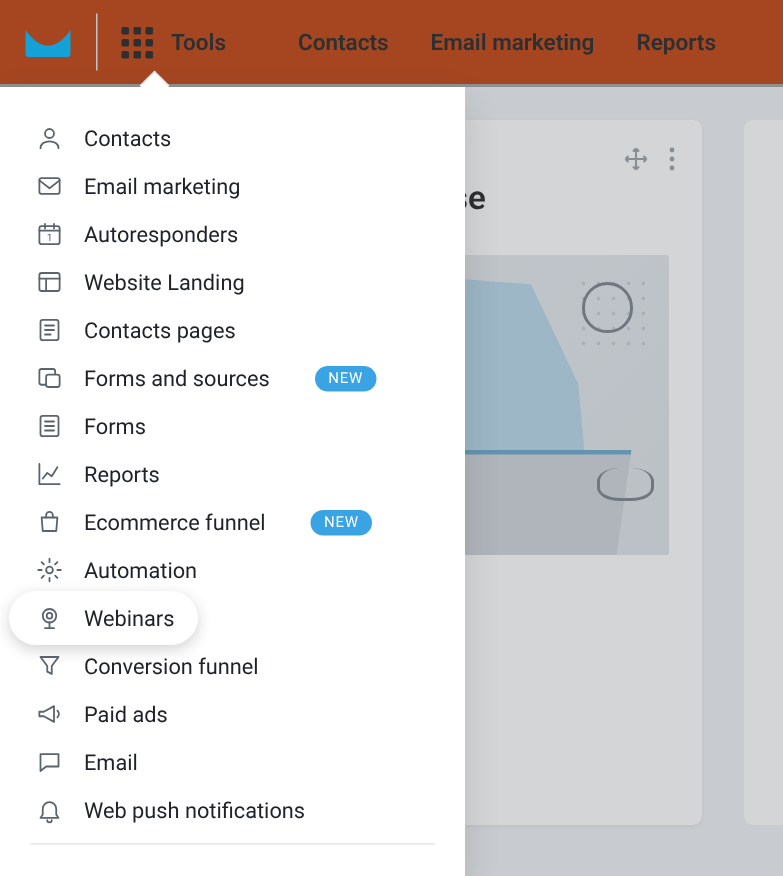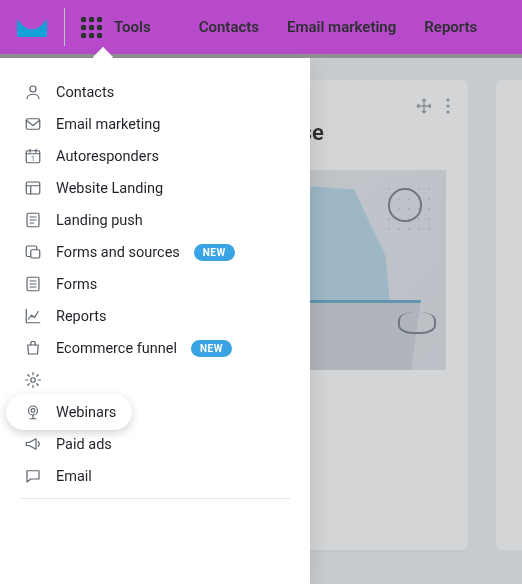--- a/index.html
+++ b/index.html
@@ -6,26 +6,26 @@
   body {
     font-family: -apple-system, BlinkMacSystemFont, "Segoe UI", Roboto, sans-serif;
     background: #f0f2f4;
     width: 522px;
     height: 584px;
     overflow: hidden;
     position: relative;
   }
   .topbar {
     height: 58px;
-    background: #d946ef;
+    background: #c2410c;
     display: flex;
     align-items: center;
     padding: 0 16px;
     gap: 0;
-    border-bottom: 4px solid #a3a3a3;
+    border-bottom: 2px solid #a3a3a3;
     position: relative;
     z-index: 2;
   }
   .logo {
     width: 32px; height: 22px;
     color: #00baff;
   }
   .vdiv {
     width: 1px; height: 38px;
     background: #e5e7eb;
@@ -175,24 +175,24 @@
     position: relative;
   }
   .menu li .ico {
     width:18px; height:18px; color:#5b636c;
     display:flex; align-items:center; justify-content:center;
     flex-shrink:0;
   }
   .menu li .lbl { flex: 0 0 auto; }
   .badge {
     background:#3aa3e3; color:#fff;
-    font-size:10px; font-weight:700;
+    font-size:10px; font-weight:400;
     padding: 3px 9px; border-radius: 999px;
     letter-spacing:.5px;
-    margin-left: 0;
+    margin-left: 16px;
   }
   .menu li.highlight {
     position: relative;
   }
   .menu li.highlight::before {
     content:"";
     position:absolute;
     left:6px; right:178px; top:-2px; bottom:-2px;
     background:#fff;
     border-radius: 999px;
@@ -309,21 +309,21 @@
         </span>
         <span class="lbl">Website Landing</span>
       </li>
       <li>
         <span class="ico">
           <svg width="18" height="18" viewBox="0 0 24 24" stroke="#5b636c" stroke-width="1.6" fill="none" stroke-linecap="round" stroke-linejoin="round">
             <rect x="4" y="3" width="16" height="18" rx="2"></rect>
             <path d="M8 8h8M8 12h8M8 16h5"></path>
           </svg>
         </span>
-        <span class="lbl">Landing push</span>
+        <span class="lbl">Contacts pages</span>
       </li>
       <li>
         <span class="ico">
           <svg width="18" height="18" viewBox="0 0 24 24" stroke="#5b636c" stroke-width="1.6" fill="none" stroke-linecap="round" stroke-linejoin="round">
             <rect x="3" y="4" width="14" height="14" rx="2"></rect>
             <rect x="9" y="9" width="12" height="11" rx="2" fill="#fff"></rect>
           </svg>
         </span>
         <span class="lbl">Forms and sources</span>
         <span class="badge">NEW</span>
@@ -356,43 +356,61 @@
         <span class="lbl">Ecommerce funnel</span>
         <span class="badge">NEW</span>
       </li>
       <li>
         <span class="ico">
           <svg width="18" height="18" viewBox="0 0 24 24" stroke="#5b636c" stroke-width="1.6" fill="none" stroke-linecap="round" stroke-linejoin="round">
             <circle cx="12" cy="12" r="3"></circle>
             <path d="M12 2v3M12 19v3M2 12h3M19 12h3M5 5l2 2M17 17l2 2M19 5l-2 2M7 17l-2 2"></path>
           </svg>
         </span>
+        <span class="lbl">Automation</span>
       </li>
       <li class="highlight">
         <span class="ico">
           <svg width="18" height="18" viewBox="0 0 24 24" stroke="#5b636c" stroke-width="1.6" fill="none" stroke-linecap="round" stroke-linejoin="round">
             <circle cx="12" cy="10" r="6"></circle>
             <circle cx="12" cy="10" r="2.5"></circle>
             <path d="M8 21h8M12 16v5"></path>
           </svg>
         </span>
         <span class="lbl">Webinars</span>
       </li>
       <li>
         <span class="ico">
           <svg width="18" height="18" viewBox="0 0 24 24" stroke="#5b636c" stroke-width="1.6" fill="none" stroke-linecap="round" stroke-linejoin="round">
+            <path d="M4 4h16l-6 8v7l-4-2v-5z"></path>
+          </svg>
+        </span>
+        <span class="lbl">Conversion funnel</span>
+      </li>
+      <li>
+        <span class="ico">
+          <svg width="18" height="18" viewBox="0 0 24 24" stroke="#5b636c" stroke-width="1.6" fill="none" stroke-linecap="round" stroke-linejoin="round">
             <path d="M3 10v4h4l9 5V5l-9 5H3z"></path>
             <path d="M19 9a4 4 0 010 6"></path>
           </svg>
         </span>
         <span class="lbl">Paid ads</span>
       </li>
       <li>
         <span class="ico">
           <svg width="18" height="18" viewBox="0 0 24 24" stroke="#5b636c" stroke-width="1.6" fill="none" stroke-linecap="round" stroke-linejoin="round">
             <path d="M4 5h16v11H9l-5 4V5z"></path>
           </svg>
         </span>
         <span class="lbl">Email</span>
+      </li>
+      <li>
+        <span class="ico">
+          <svg width="18" height="18" viewBox="0 0 24 24" stroke="#5b636c" stroke-width="1.6" fill="none" stroke-linecap="round" stroke-linejoin="round">
+            <path d="M6 16V11a6 6 0 1112 0v5l2 3H4z"></path>
+            <path d="M10 21a2 2 0 004 0"></path>
+          </svg>
+        </span>
+        <span class="lbl">Web push notifications</span>
       </li>
     </ul>
   <div class="hr"></div>
 </div>
 
 </body></html>

